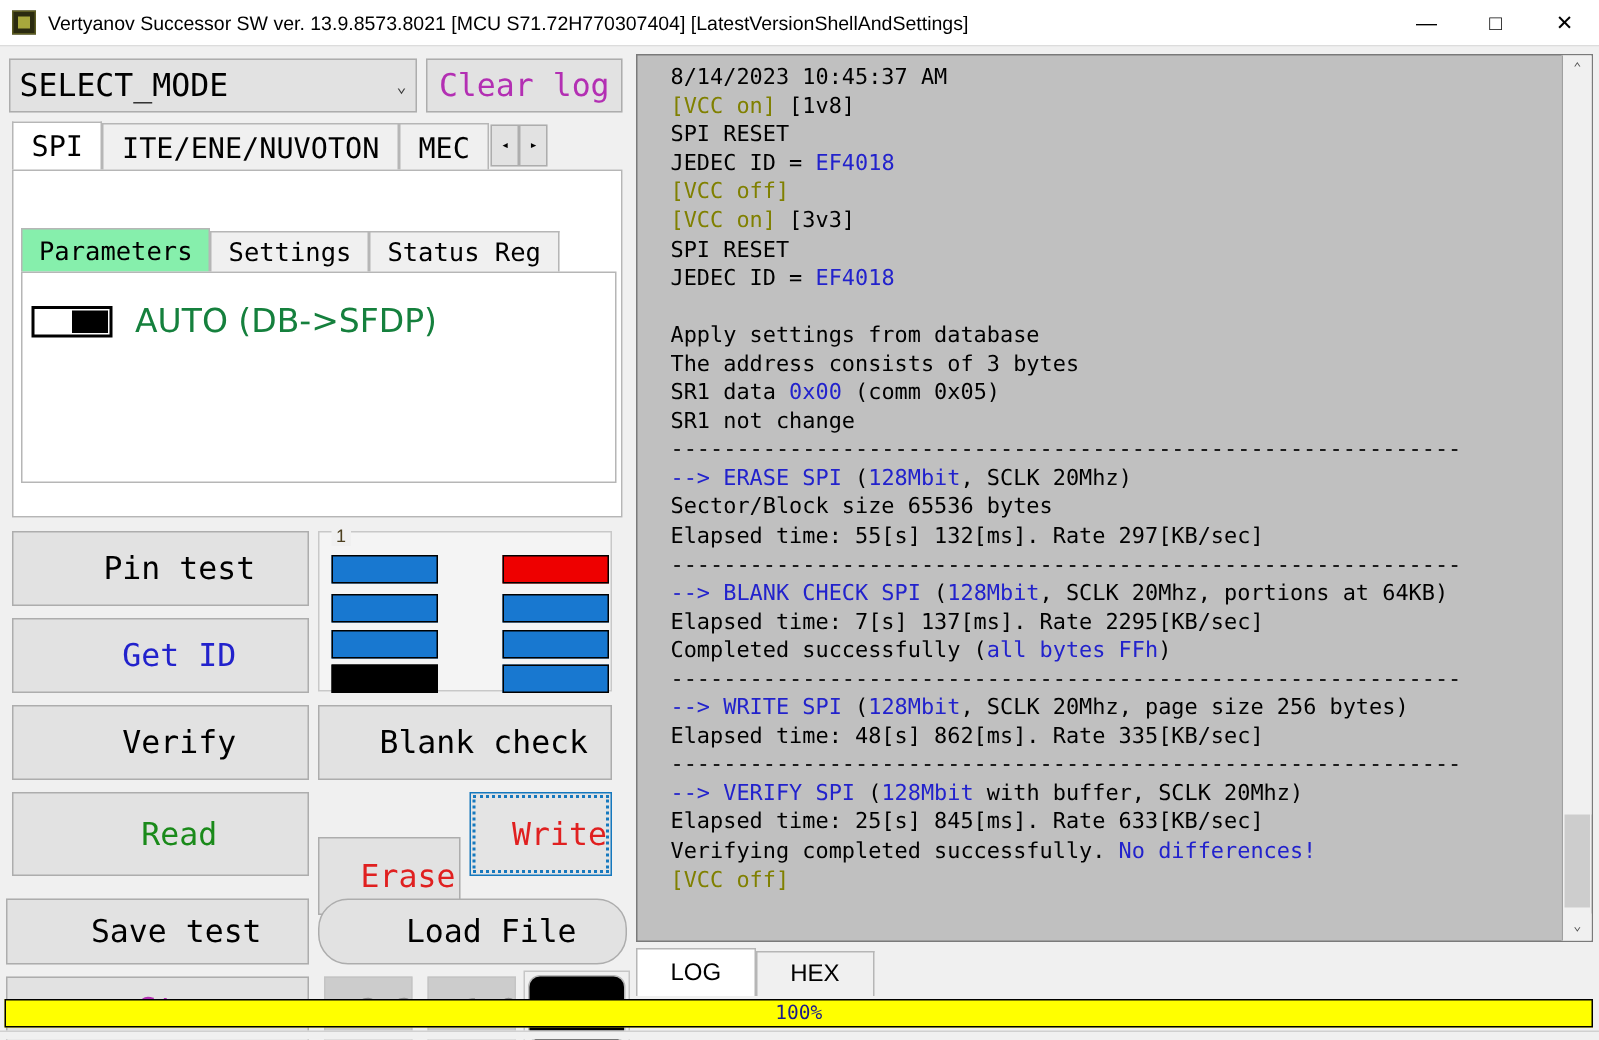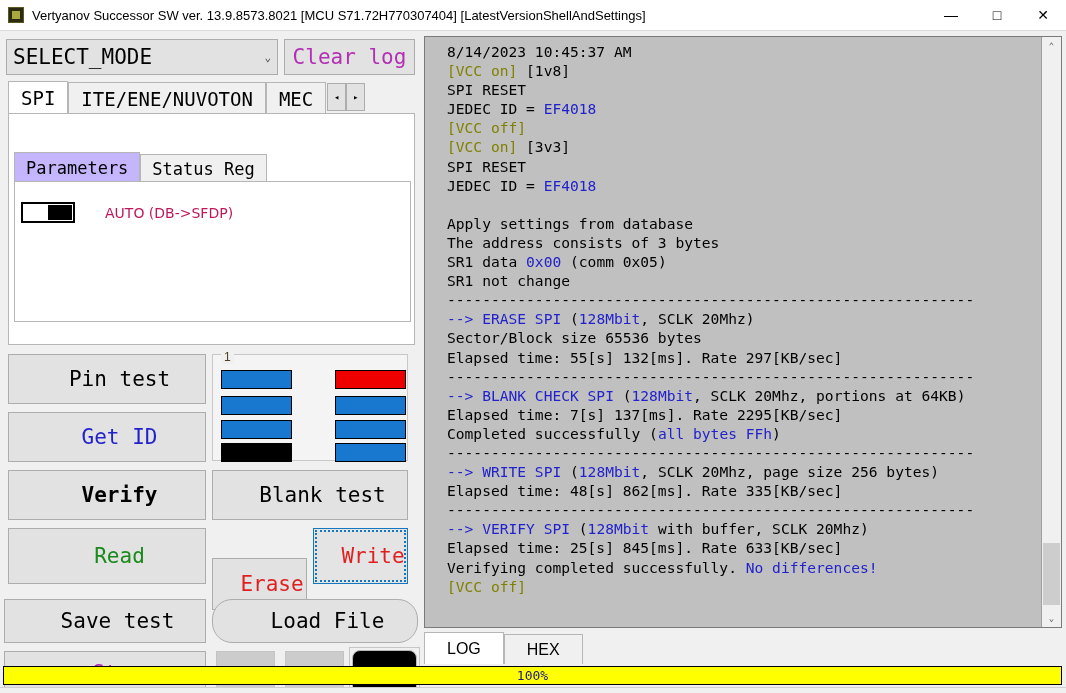--- a/index.html
+++ b/index.html
@@ -81,37 +81,37 @@
   
   #inner-tabs {
     position: absolute; left: 5px; top: 38px; width: 397px; height: 30px;
     display: flex; align-items: flex-end;
   }
   .itab {
     height: 28px; background: #f0f0f0; border: 1px solid #b6b6b6; border-bottom: none;
     display: flex; align-items: center; justify-content: center;
     font-size: 17px; color: #000; padding: 0 11px;
   }
-  .itab.active { background: #c4b5fd; height: 30px; margin-top: 40px; }
+  .itab.active { background: #86efac; height: 30px; margin-top: 40px; }
 
   #params-page {
     position: absolute; left: 5px; top: 67px; width: 397px; height: 141px;
     background: #ffffff; border: 1px solid #b6b6b6;
   }
   #auto-row { position: absolute; left: 6px; top: 20px; display: flex; align-items: center; }
   #auto-toggle {
     width: 54px; height: 21px; background: #ffffff; border: 2px solid #000;
     position: relative; flex: none;
   }
   #auto-toggle::after {
     content: ""; position: absolute; right: 1px; top: 1px; width: 24px; bottom: 1px; background: #000;
   }
   #auto-label {
-    margin-left: 30px; font-family: "DejaVu Sans", sans-serif;
-    font-size: 14px; color: #be185d;
+    margin-left: 15px; font-family: "DejaVu Sans", sans-serif;
+    font-size: 22px; color: #15803d;
   }
 
   
   .btn {
     position: absolute; background: #e2e2e2; border: 1px solid #adadad;
     display: flex; align-items: center; justify-content: center;
     font-size: 21px; color: #000; padding-left: 25px;
   }
   .btn.focus { border: 1px solid #1578be; outline: 2px dotted #1578be; outline-offset: -4px; background:#e4e4e4;}
   .btn.disabled { background: #cccccc; border-color: #c4c4c4; color: #8a8a8a; }
@@ -230,34 +230,35 @@
     <div class="otab">MEC</div>
     <div id="tab-arrows">
       <div class="tarw">◂</div>
       <div class="tarw">▸</div>
     </div>
   </div>
 
   <div id="outer-tabpage">
     <div id="inner-tabs">
       <div class="itab active">Parameters</div>
+      <div class="itab">Settings</div>
       <div class="itab">Status Reg</div>
     </div>
     <div id="params-page">
       <div id="auto-row">
         <div id="auto-toggle"></div>
         <div id="auto-label">AUTO (DB-&gt;SFDP)</div>
       </div>
     </div>
   </div>
 
   <div class="btn" style="left:8px; top:322px; width:198px; height:50px;">Pin test</div>
   <div class="btn" style="left:8px; top:380px; width:198px; height:50px; color:#2222cc;">Get ID</div>
-  <div class="btn" style="left:8px; top:438px; width:198px; height:50px;font-weight:bold;">Verify</div>
-  <div class="btn" style="left:212px; top:438px; width:196px; height:50px;">Blank test</div>
+  <div class="btn" style="left:8px; top:438px; width:198px; height:50px;">Verify</div>
+  <div class="btn" style="left:212px; top:438px; width:196px; height:50px;">Blank check</div>
   <div class="btn" style="left:8px; top:496px; width:198px; height:56px; color:#1a8a1a;">Read</div>
   <div class="btn" style="left:212px; top:498px; width:95px; height:52px; color:#e02020;margin-top:28px;">Erase</div>
   <div class="btn focus" style="left:313px; top:496px; width:95px; height:56px; color:#e02020;">Write</div>
 
   <div class="btn" style="left:4px; top:567px; width:202px; height:44px;">Save test</div>
   <div class="btn" style="left:212px; top:567px; width:206px; height:44px;border-radius:20px;">Load File</div>
   <div class="btn" style="left:4px; top:619px; width:202px; height:44px; color:#b32fb3;">Stop</div>
   <div class="btn disabled" style="left:216px; top:619px; width:59px; height:44px; font-size:20px;">3v3</div>
   <div class="btn disabled" style="left:285px; top:619px; width:59px; height:44px; font-size:20px;">1v8</div>
   <div id="black-ind-frame"></div>

